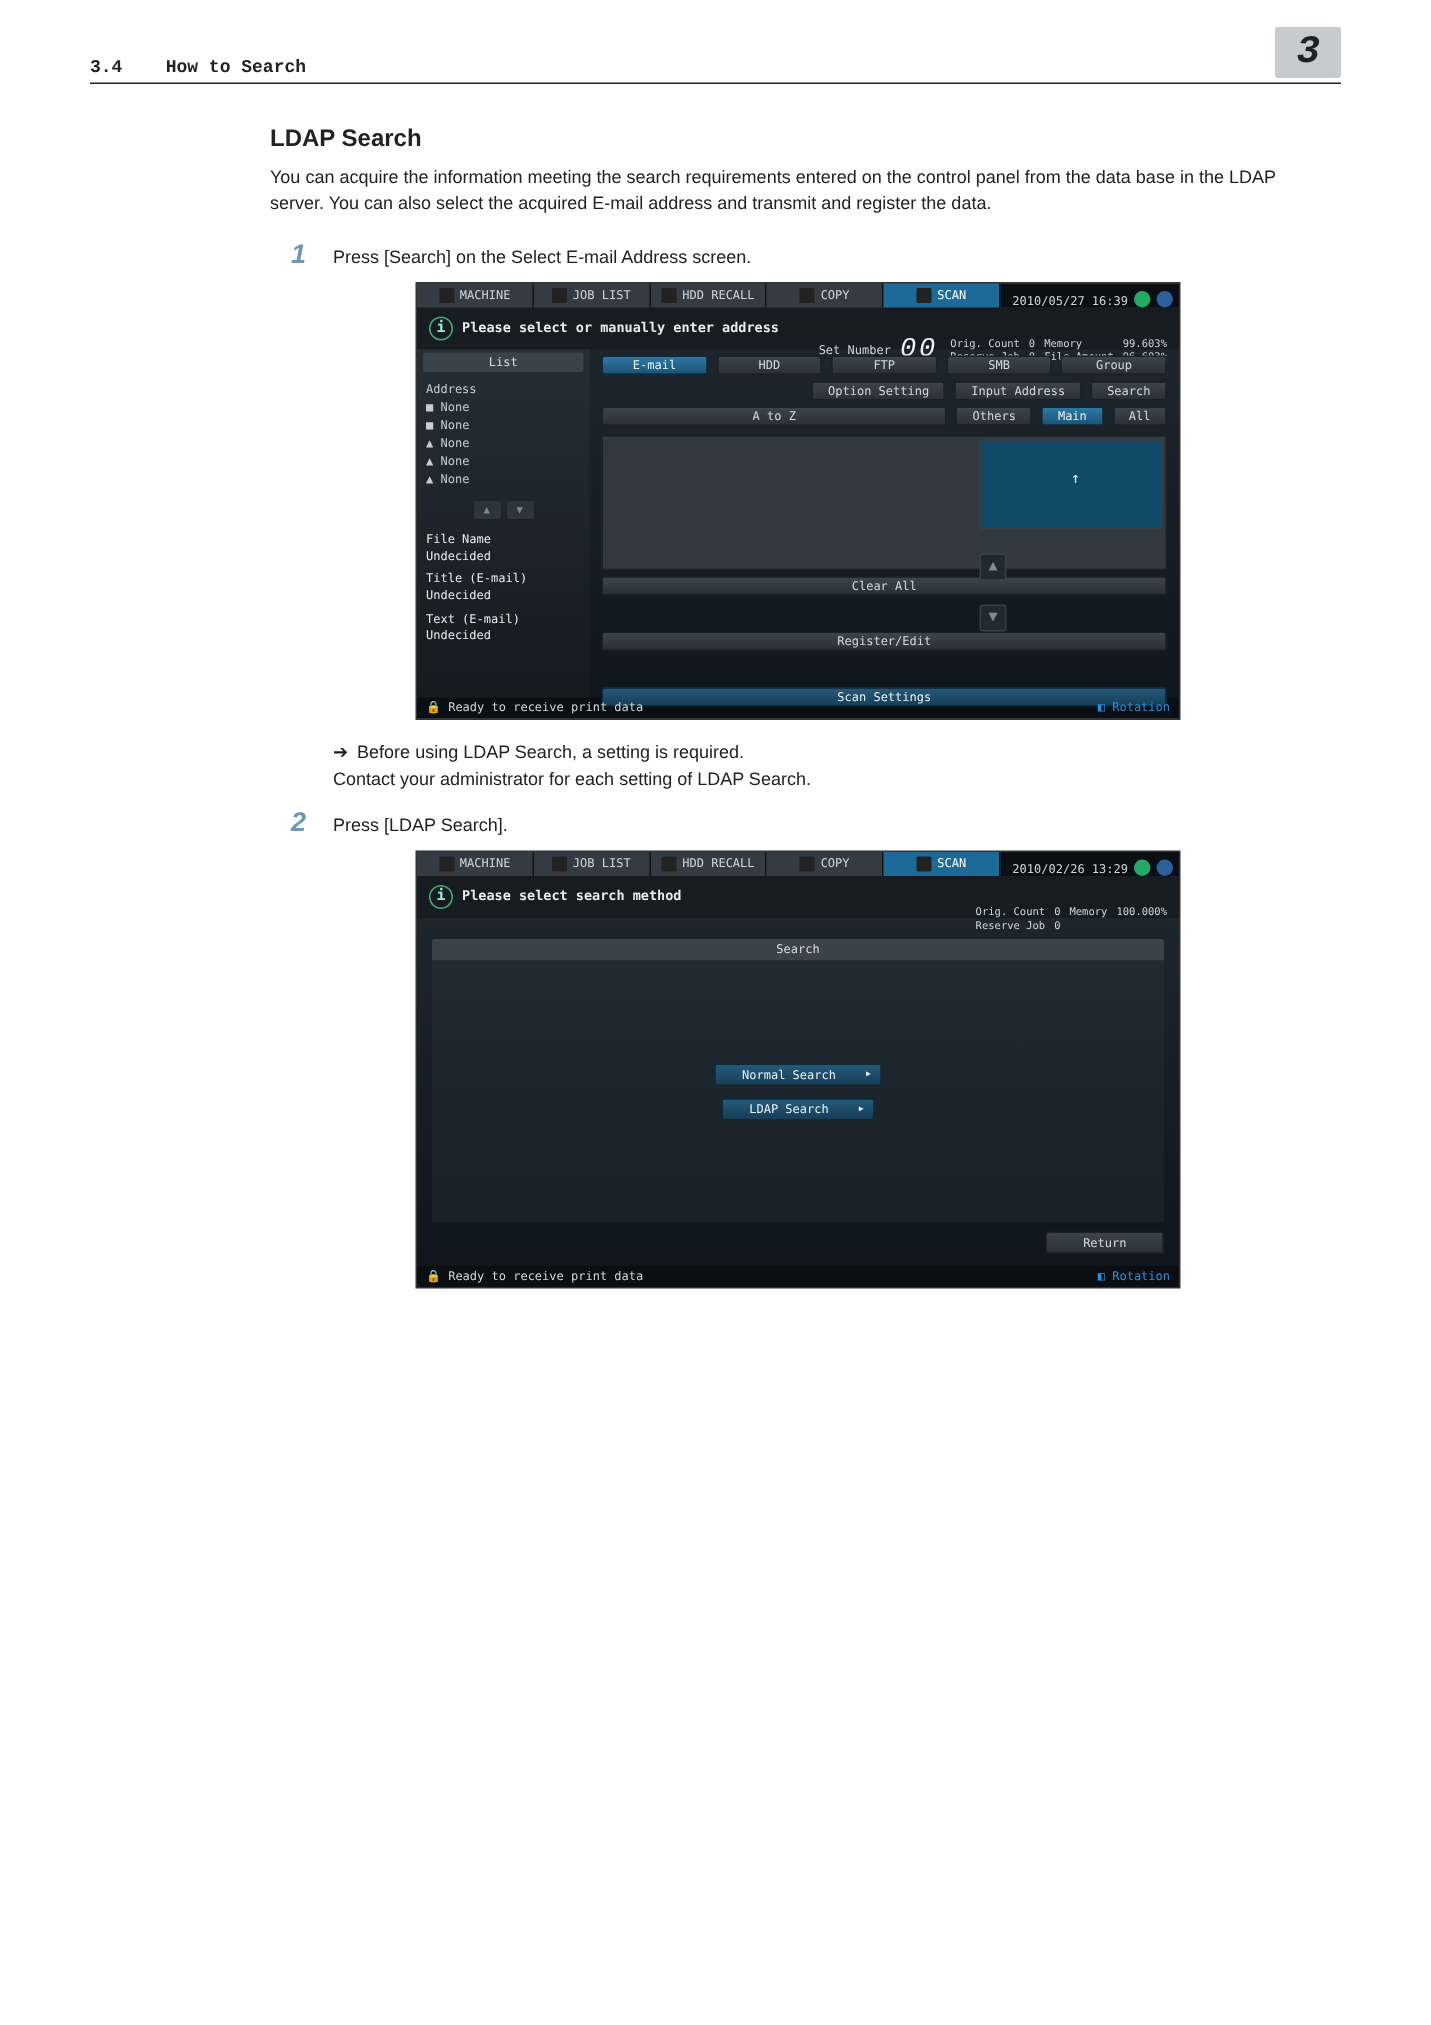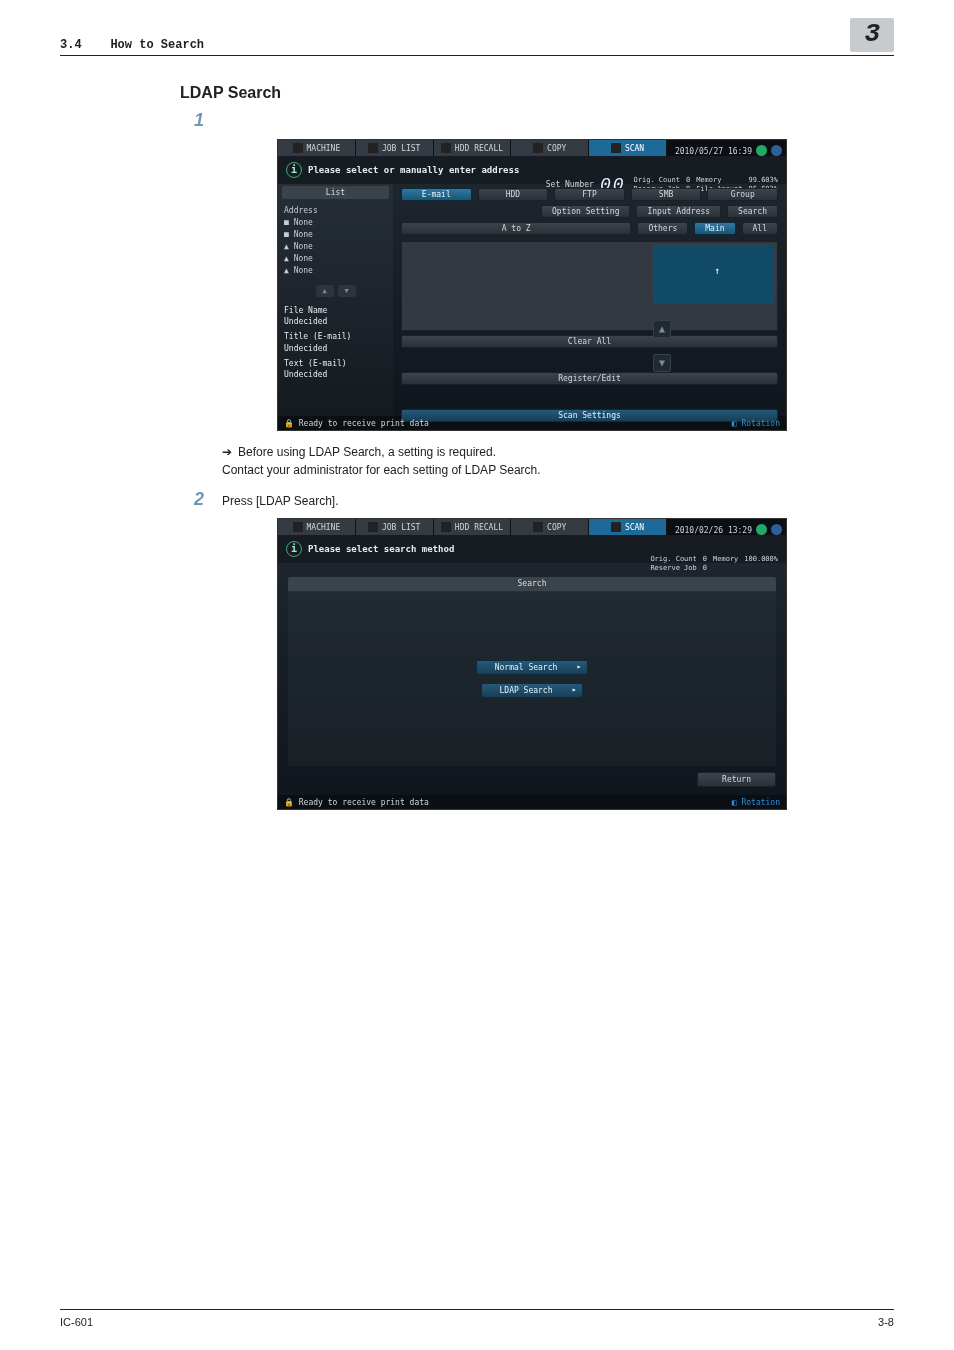--- a/index.html
+++ b/index.html
@@ -73,23 +73,25 @@
   <div class="hdr">
     <div class="hdr-left">
       <span>3.4</span>&nbsp;&nbsp;&nbsp;
       <span>How to Search</span>
     </div>
     <div class="chapnum">3</div>
   </div>
 
   <div class="body">
     <h2 class="sect">LDAP Search</h2>
+    <p class="lead">You can acquire the information meeting the search requirements entered on the control panel from the data base in the LDAP server.  You can also select the acquired E-mail address and transmit and register the data.</p>
 
     <div class="step">
       <div class="stepnum">1</div>
+      <div class="steptxt">Press [Search] on the Select E-mail Address screen.</div>
     </div>
 
     <div class="screenshot-wrap">
       <div class="panel">
         <div class="tabs">
           <div class="tab">
               <span class="ticon"></span>
               <span>MACHINE</span>
             </div>
           <div class="tab">
@@ -271,17 +273,13 @@
         </div>
         <div class="statusbar">
           <span>🔒 <span>Ready to receive print data</span></span>
           <span class="rot">◧ <span>Rotation</span></span>
         </div>
       </div>
     </div>
 
   </div>
 
-  <div class="footer">
-    <span>IC-601</span>
-    <span>3-8</span>
-  </div>
 </div>
 
 </body></html>

